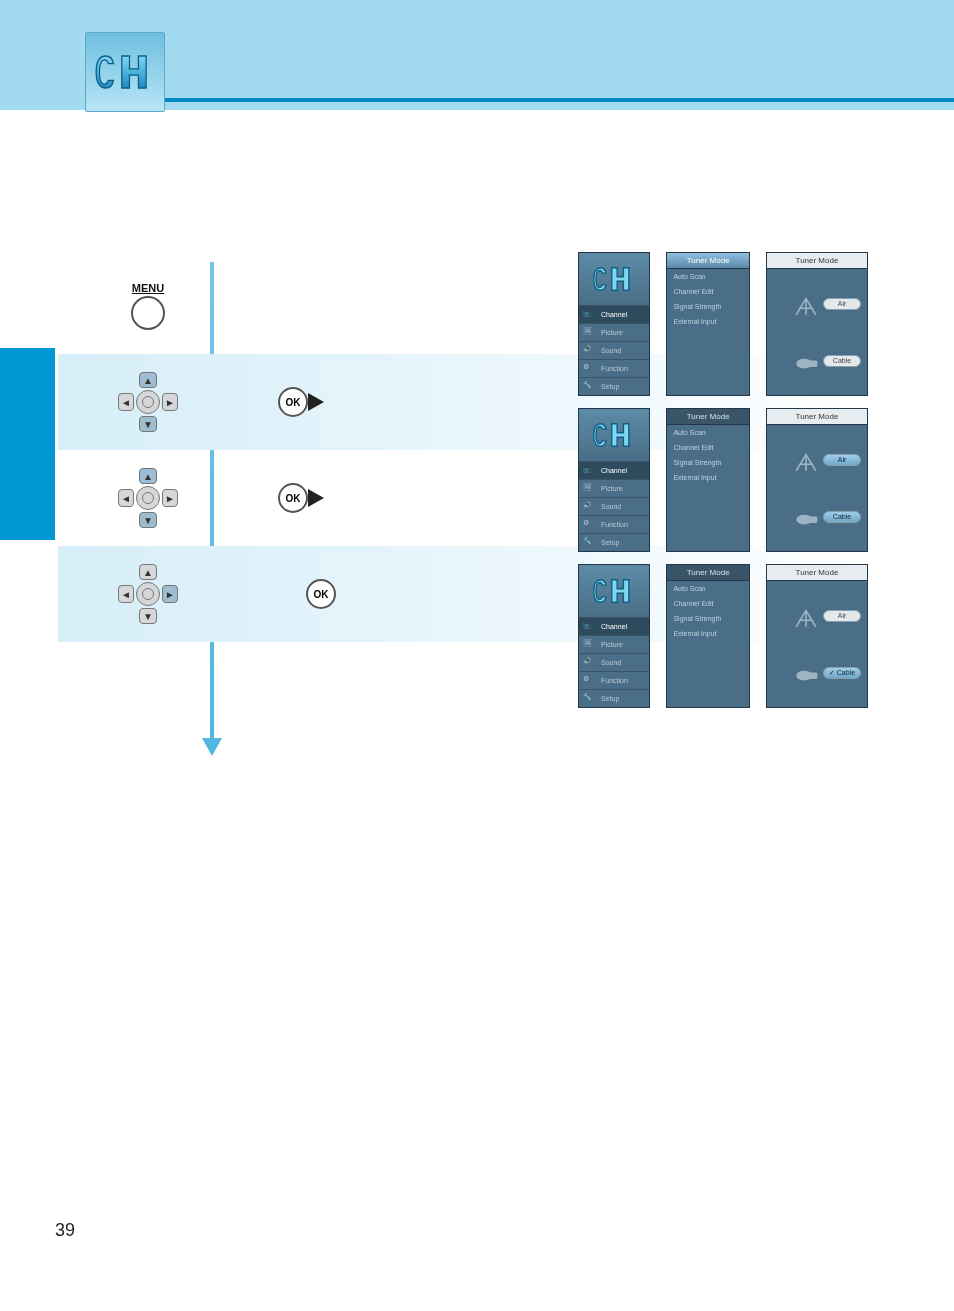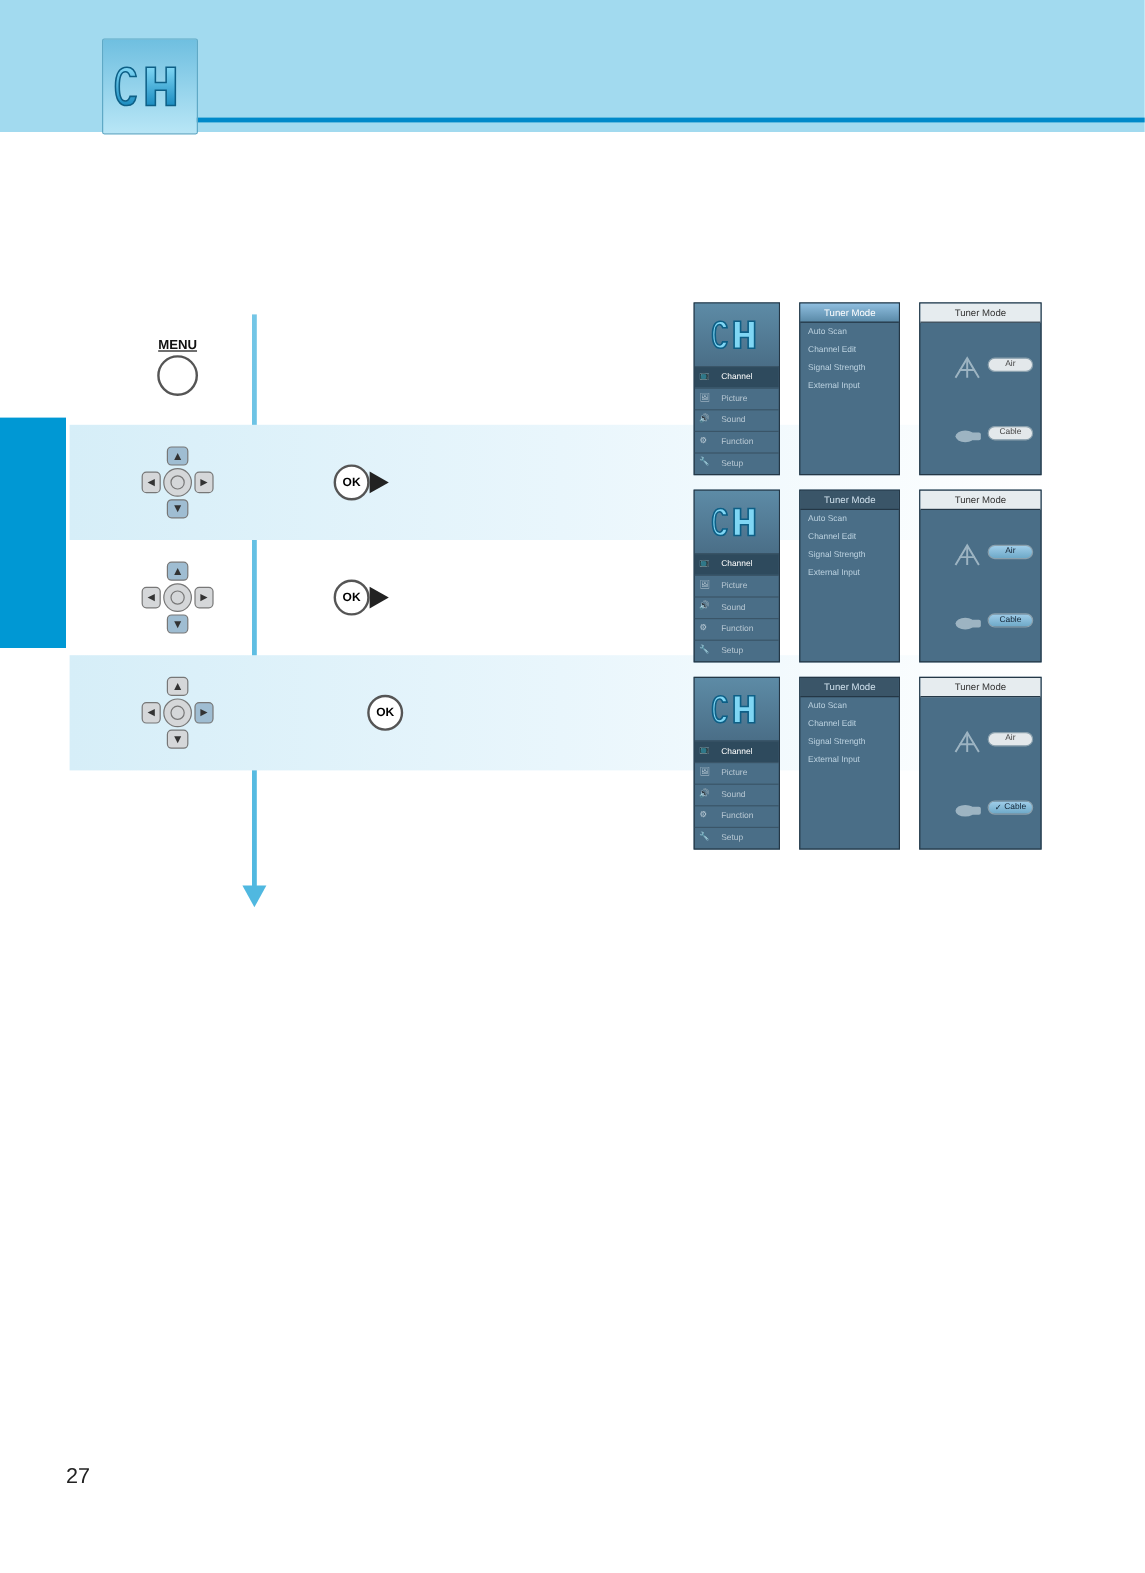--- a/index.html
+++ b/index.html
@@ -464,13 +464,13 @@
               </svg>
           </span>
           <span class="pill sel check">Cable</span>
         </div>
       </div>
     </div>
   </div>
 
 </div>
 
-<div class="page-num">27</div>
+<div class="page-num">39</div>
 
 </body></html>

